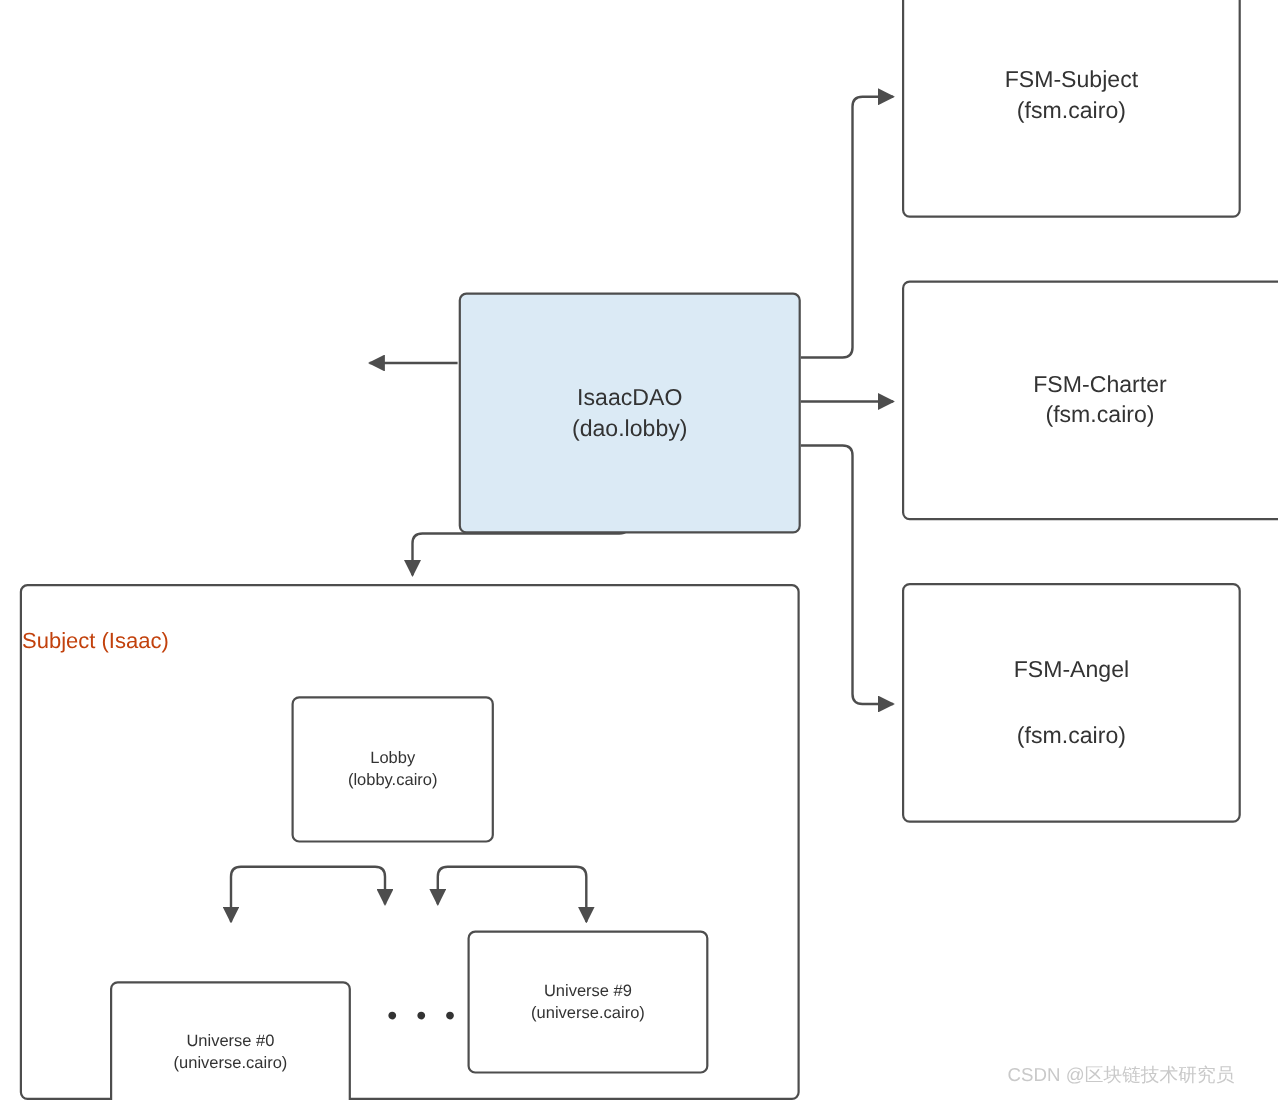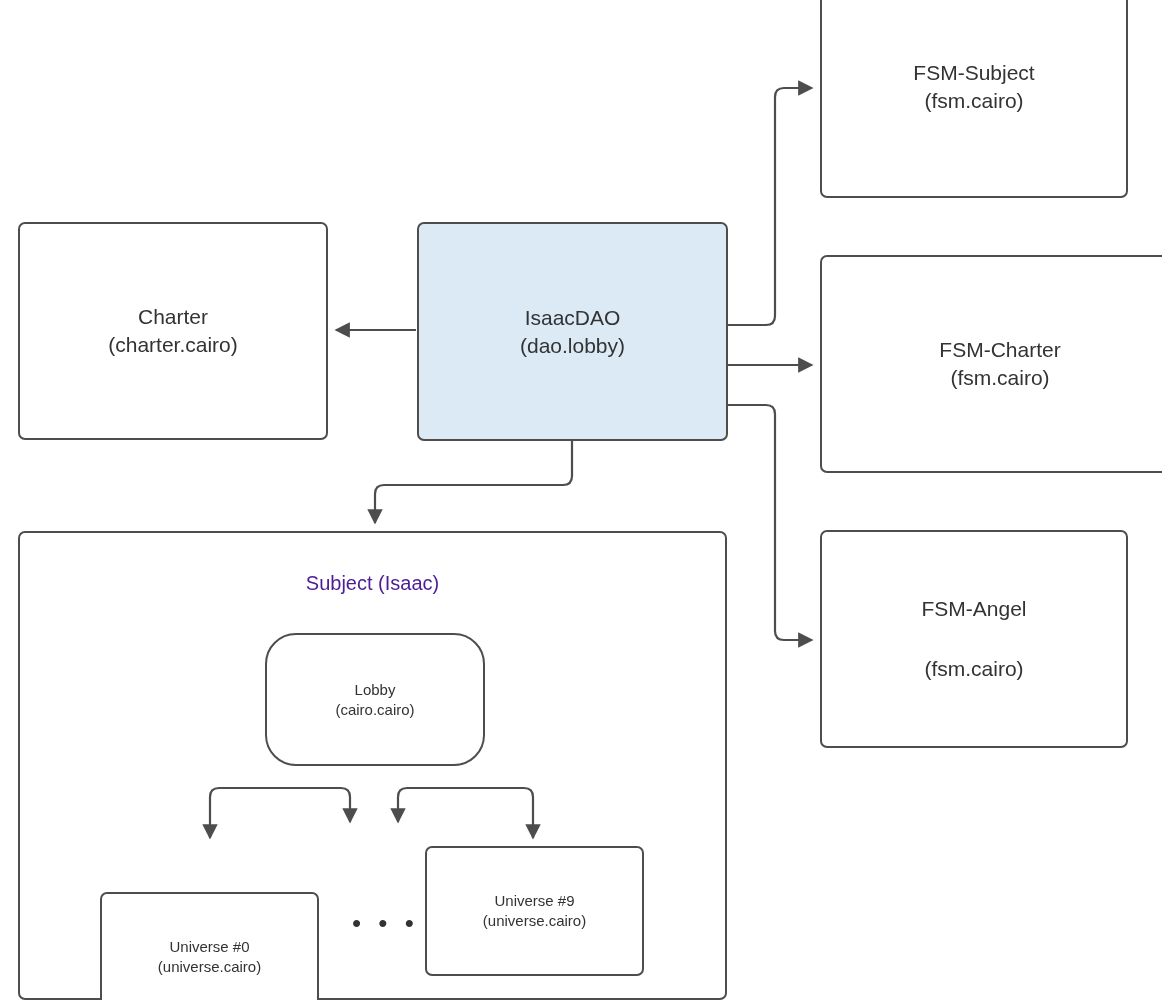--- a/index.html
+++ b/index.html
@@ -45,37 +45,38 @@
     display: block;
     line-height: 1.33;
     white-space: nowrap;
     text-align: center;
   }
   .node-lg .line1, .node-lg .line2 { font-size: 21px; }
   .node-sm .line1, .node-sm .line2 { font-size: 15px; }
 
   .node-accent {
     background: #dbeaf5;
+    margin-top: 44px;
   }
 
   
   .group {
     position: absolute;
     border: 2px solid #4d4d4d;
     border-radius: 7px;
     background: transparent;
     z-index: 2;
   }
   .group > .group-title {
     position: absolute;
     left: 0;
     right: 0;
-    text-align: center;
+    text-align: left;
     font-size: 20px;
-    color: #4c1d95;
+    color: #c2410c;
     white-space: nowrap;
   }
   .ellipsis {
     position: absolute;
     font-size: 26px;
     letter-spacing: 5px;
     color: #333333;
     line-height: 1;
     z-index: 3;
     user-select: none;
@@ -108,24 +109,20 @@
 
     <path d="M 728 405 L 766 405 Q 775 405 775 414 L 775 631 Q 775 640 784 640 L 812 640" fill="none" stroke="#4d4d4d" stroke-width="2.2" marker-end="url(#arrow)"></path>
 
     <path d="M 572 441 L 572 476 Q 572 485 563 485 L 384 485 Q 375 485 375 494 L 375 523" fill="none" stroke="#4d4d4d" stroke-width="2.2" marker-end="url(#arrow)"></path>
 
     <path d="M 350 822 L 350 797 Q 350 788 341 788 L 219 788 Q 210 788 210 797 L 210 838" fill="none" stroke="#4d4d4d" stroke-width="2.2" marker-start="url(#arrow)" marker-end="url(#arrow)"></path>
 
     <path d="M 398 822 L 398 797 Q 398 788 407 788 L 524 788 Q 533 788 533 797 L 533 838" fill="none" stroke="#4d4d4d" stroke-width="2.2" marker-start="url(#arrow)" marker-end="url(#arrow)"></path>
   </svg>
 
-  <div class="node node-lg" style="left:18px; top:222px; width:310px; height:218px;">
-    <span class="line1">Charter</span>
-    <span class="line2">(charter.cairo)</span>
-  </div>
 
   <div class="node node-lg node-accent" style="left:417px; top:222px; width:311px; height:219px;">
     <span class="line1">IsaacDAO</span>
     <span class="line2">(dao.lobby)</span>
   </div>
 
   <div class="node node-lg" style="left:820px; top:-24px; width:308px; height:222px;">
     <span class="line1">FSM-Subject</span>
     <span class="line2">(fsm.cairo)</span>
   </div>
@@ -137,31 +134,32 @@
 
   <div class="node node-lg" style="left:820px; top:530px; width:308px; height:218px;gap:32px;">
     <span class="line1">FSM-Angel</span>
     <span class="line2">(fsm.cairo)</span>
   </div>
 
   <div class="group" style="left:18px; top:531px; width:709px; height:469px;">
     <span class="group-title" style="top:39px;">Subject (Isaac)</span>
   </div>
 
-  <div class="node node-sm" style="left:265px; top:633px; width:220px; height:133px;border-radius:31px;">
+  <div class="node node-sm" style="left:265px; top:633px; width:184px; height:133px;">
     <span class="line1">Lobby</span>
-    <span class="line2">(cairo.cairo)</span>
+    <span class="line2">(lobby.cairo)</span>
   </div>
 
   <div class="node node-sm" style="left:100px; top:892px; width:219px; height:130px;">
     <span class="line1">Universe #0</span>
     <span class="line2">(universe.cairo)</span>
   </div>
 
   <div class="ellipsis" style="left:352px; top:910px;">• • •</div>
 
   <div class="node node-sm" style="left:425px; top:846px; width:219px; height:130px;">
     <span class="line1">Universe #9</span>
     <span class="line2">(universe.cairo)</span>
   </div>
 
+  <div class="watermark" style="left:916px; top:966px;">CSDN @区块链技术研究员</div>
 
 </div>
 
 </body></html>

